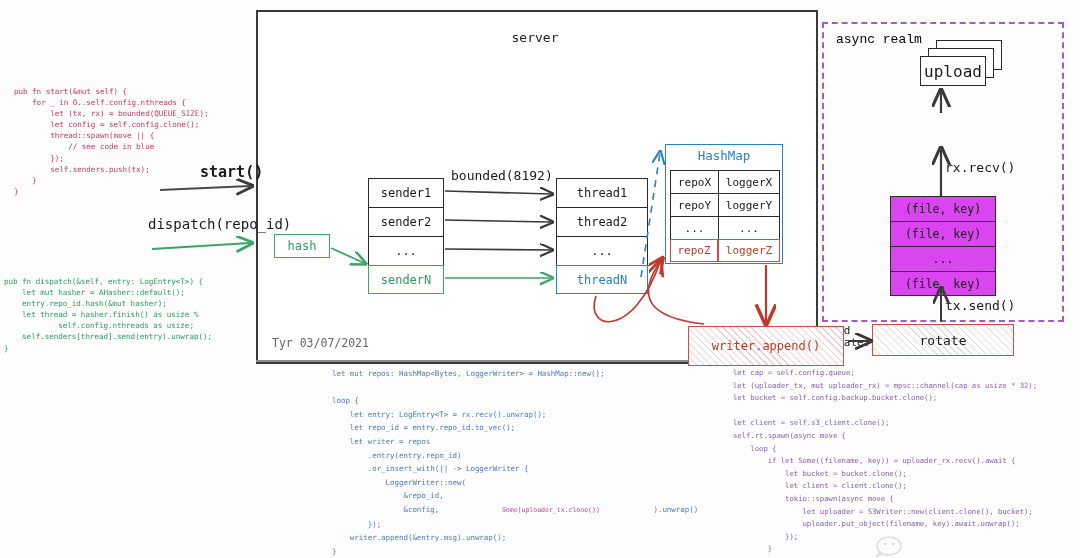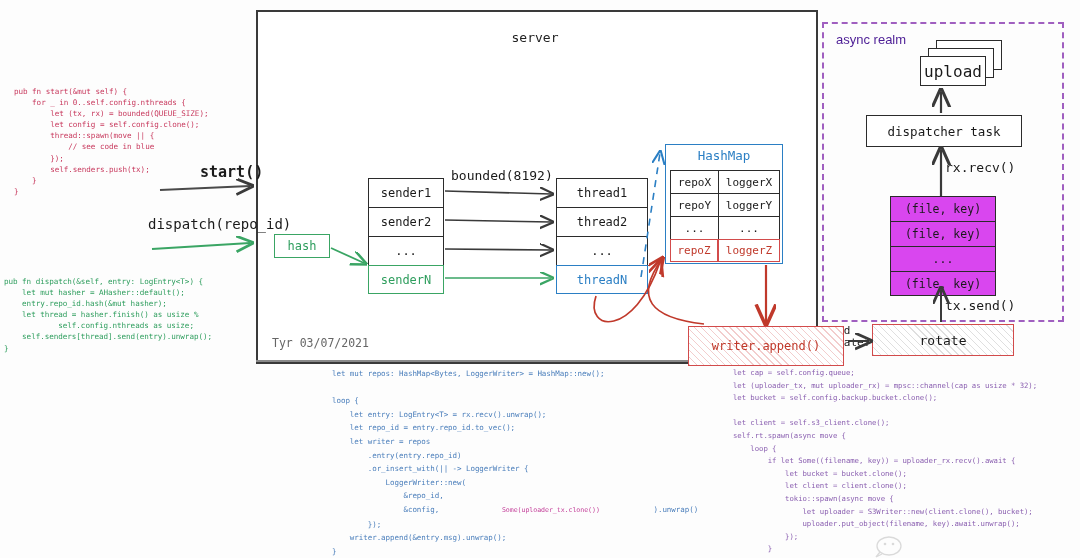--- a/index.html
+++ b/index.html
@@ -97,22 +97,22 @@
   .hm-row:last-child .hm-cell{border-bottom-width:1.5px;}
   .hm-row.red .hm-cell{border-color:#d24b4b;color:#c0392b;border-bottom-width:1.5px;}
   .hm-row.red .hm-cell.k{border-right-width:1.5px;}
 
   
   #async-realm{
     position:absolute;left:822px;top:22px;width:242px;height:300px;
     border:2px dashed #a05fc0;box-sizing:border-box;background:transparent;
   }
   #async-realm-label{
-    position:absolute;left:836px;top:32px;font-size:13px;color:#4c1d95;
-    font-family:Liberation Sans, sans-serif;
+    position:absolute;left:836px;top:32px;font-size:13px;color:#000000;
+    font-family:Liberation Mono, monospace;
   }
   #upload-stack{position:absolute;left:920px;top:40px;width:82px;height:48px;}
   .upl{
     position:absolute;box-sizing:border-box;width:66px;height:30px;
     border:1.7px solid #2b2b2b;background:#fff;display:flex;
     align-items:center;justify-content:center;font-size:16px;color:#1a1a1a;
     font-family:"DejaVu Sans Mono","Liberation Mono",monospace;
   }
   #dispatcher-task{left:866px;top:115px;width:156px;height:32px;font-size:12.5px;}
   #filekey-stack{position:absolute;left:890px;top:196px;width:106px;}
@@ -261,21 +261,20 @@
 
   <div id="async-realm"></div>
   <div id="async-realm-label">async realm</div>
 
   <div id="upload-stack">
     <div class="upl" style="left:16px;top:0px;"></div>
     <div class="upl" style="left:8px;top:8px;"></div>
     <div class="upl" style="left:0px;top:16px;">upload</div>
   </div>
 
-  <div class="bx" id="dispatcher-task">dispatcher task</div>
 
   <div id="filekey-stack">
     <div class="fk-cell">(file, key)</div>
     <div class="fk-cell">(file, key)</div>
     <div class="fk-cell">...</div>
     <div class="fk-cell">(file, key)</div>
   </div>
 
   <div class="bx red hatch-red" id="writer-append">writer.append()</div>
   <div class="bx red hatch" id="rotate-box">rotate</div>

